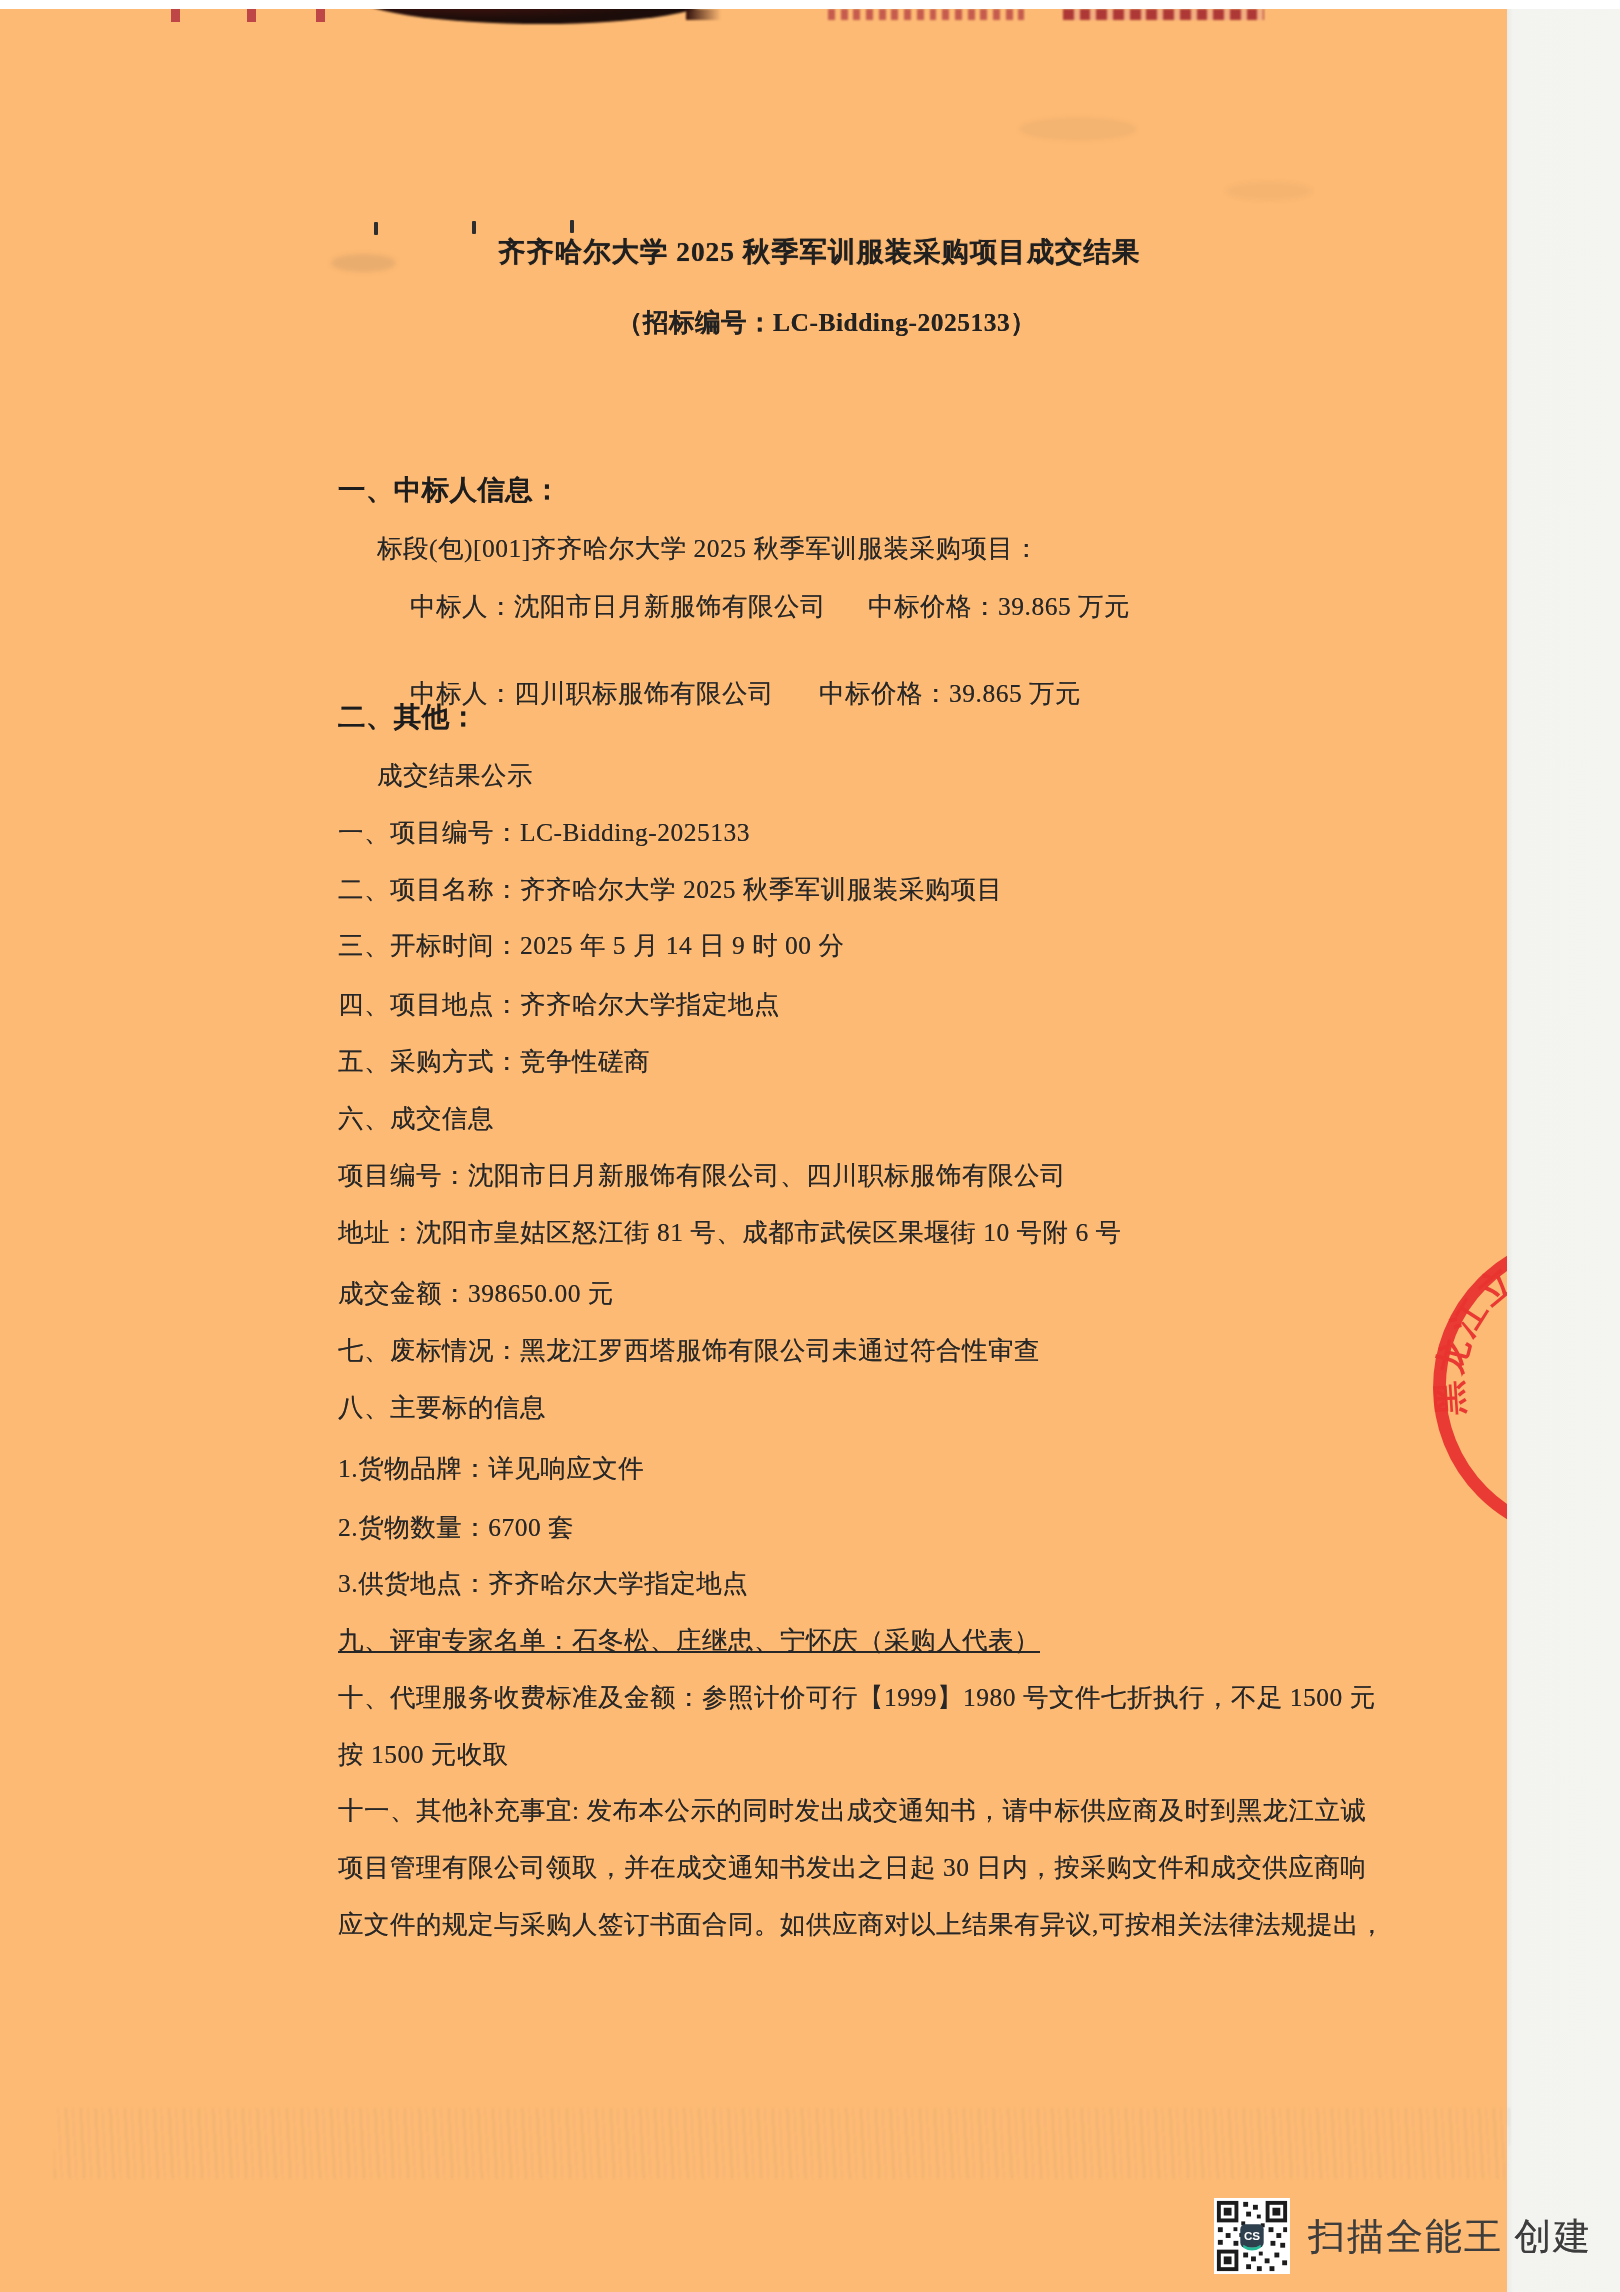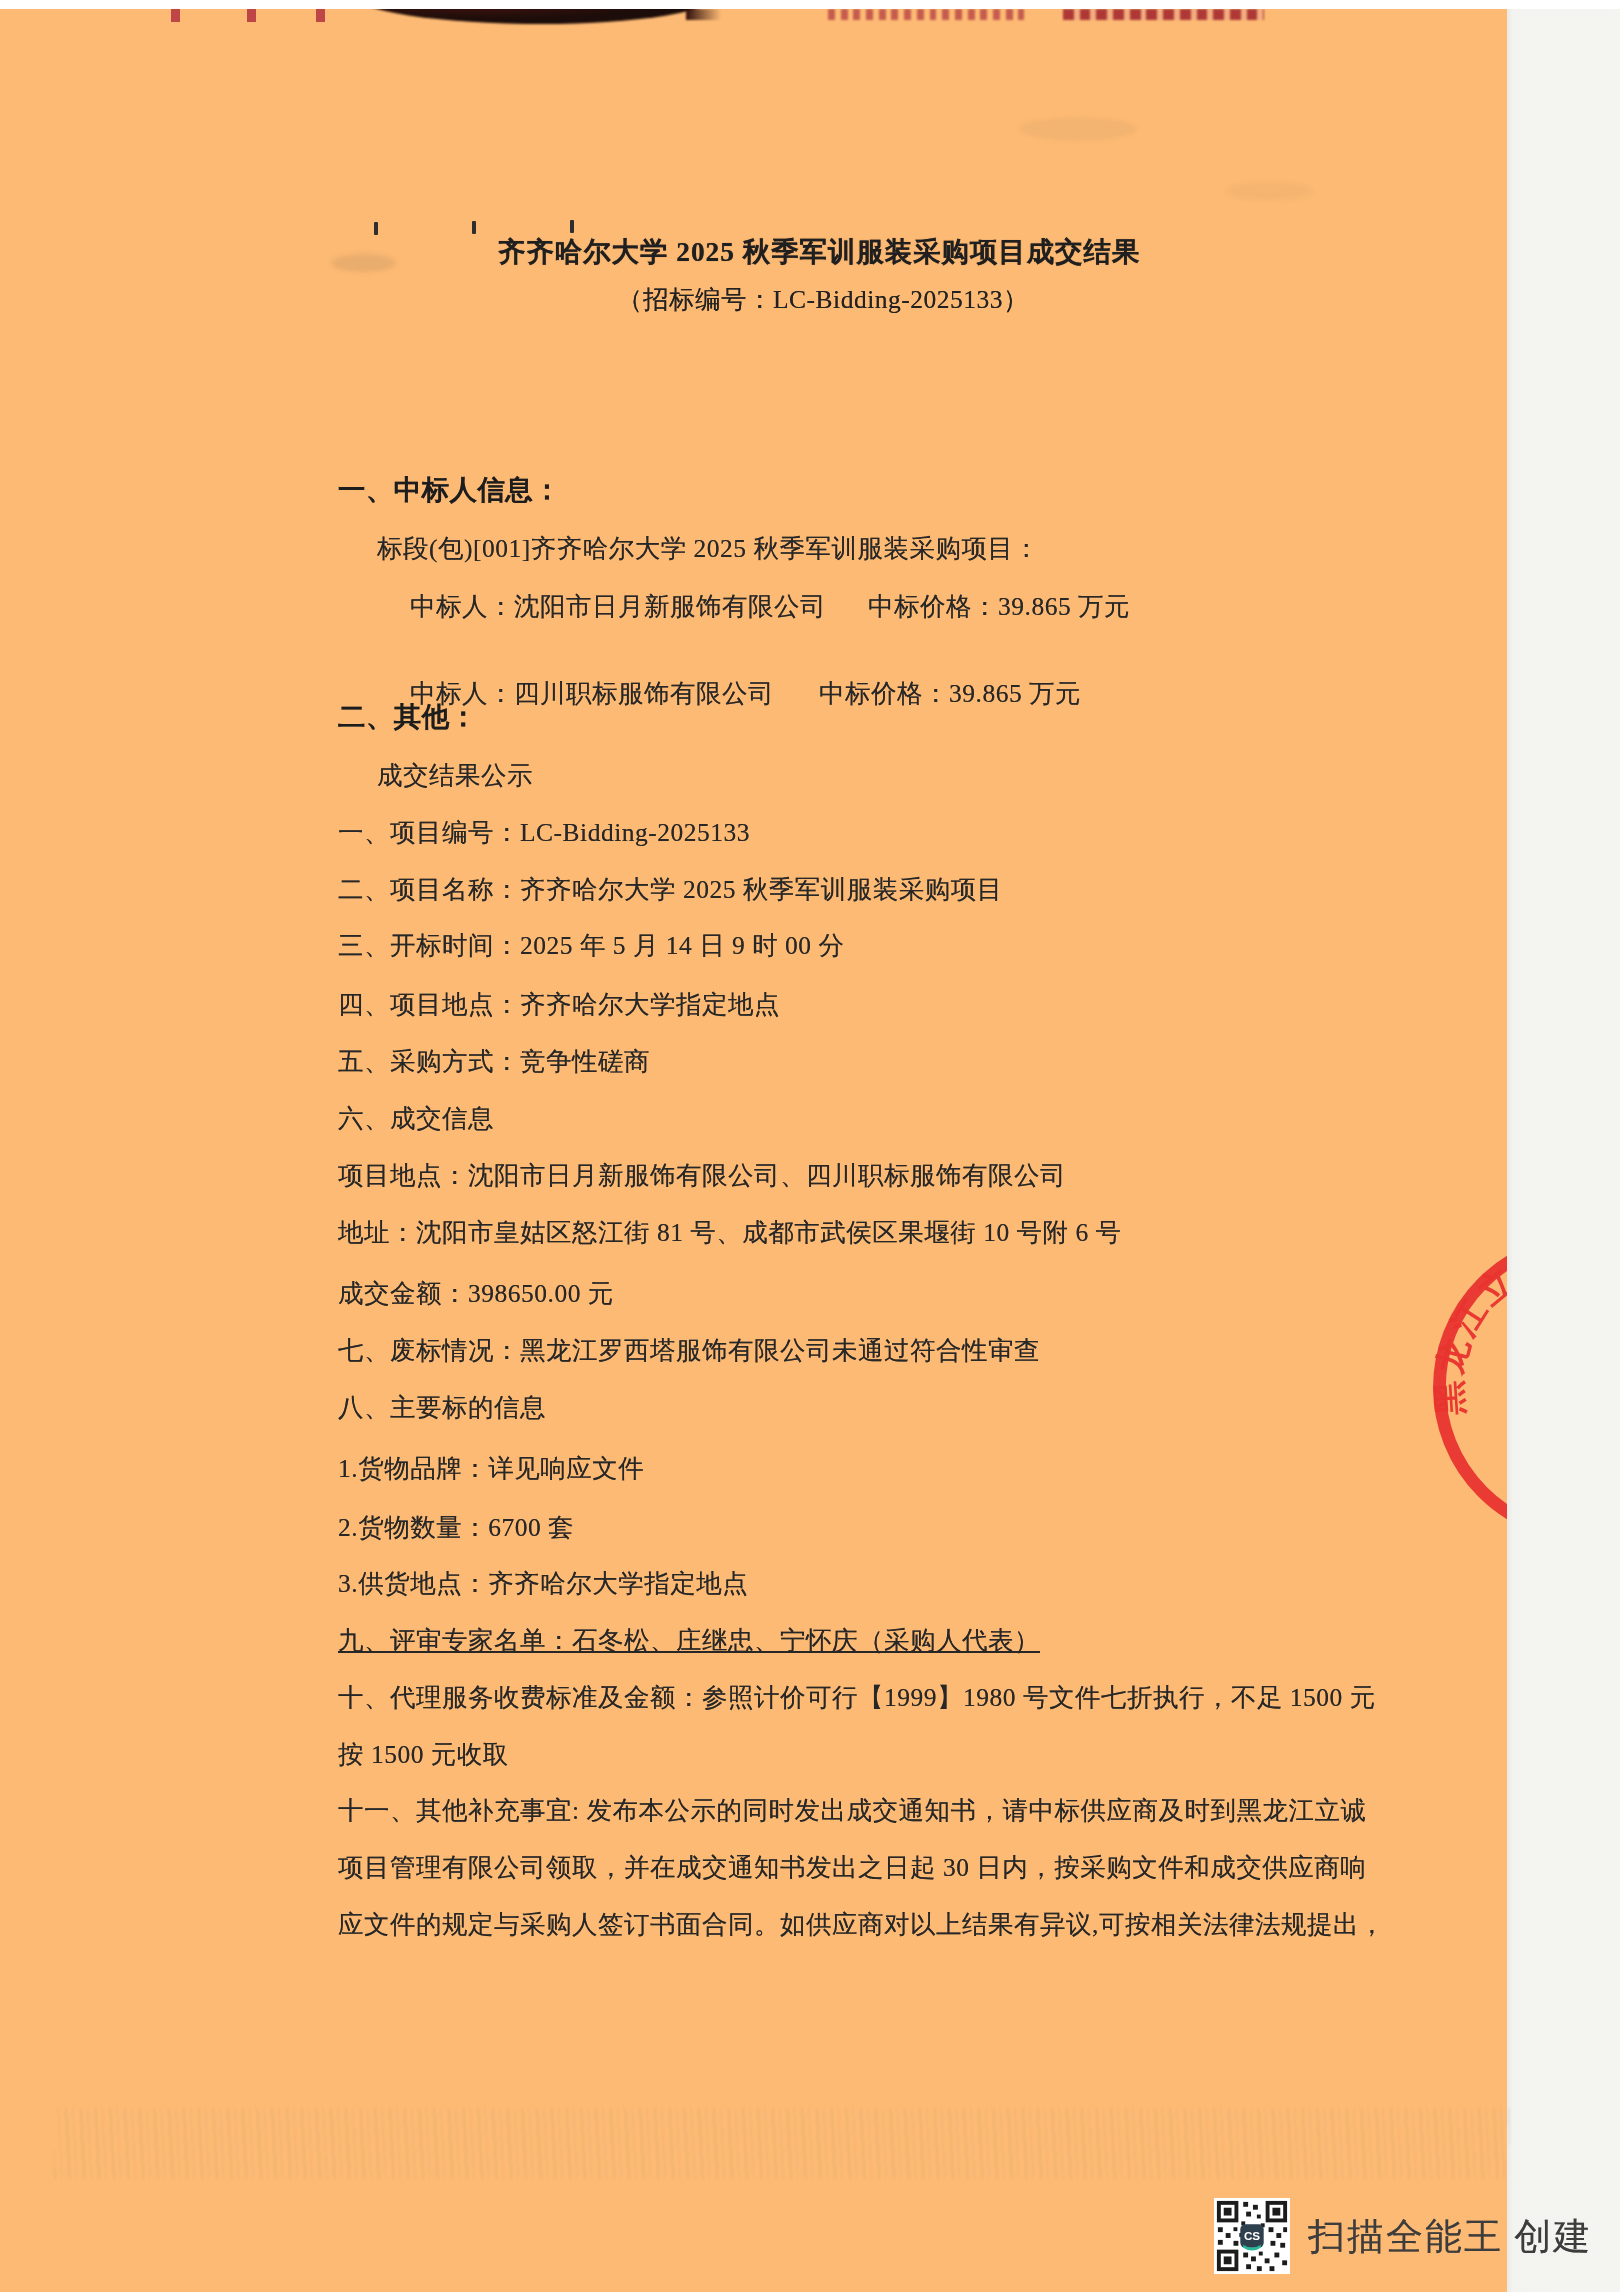--- a/index.html
+++ b/index.html
@@ -39,22 +39,22 @@
   .pen-tick{position:absolute;width:3.9px;height:12.7px;background:#2e2e2e;border-radius:1px;filter:blur(0.4px);}
   .smudge{position:absolute;background:rgba(60,60,60,.10);filter:blur(2.9px);border-radius:50%;}
   
   .doc-title{
     position:absolute;left:498px;top:225px;
     font-size:27.4px;font-weight:700;letter-spacing:1px;
     color:#1f1f1f;text-shadow:0 0 0.7px rgba(30,30,30,.8);
     white-space:nowrap;
   }
   .doc-subtitle{
-    position:absolute;left:617px;top:273px;
-    font-size:25.5px;font-weight:400;letter-spacing:0.5px;
+    position:absolute;left:617px;top:296px;
+    font-size:25.5px;font-weight:700;letter-spacing:0.5px;
     color:#222;text-shadow:0 0 0.6px rgba(30,30,30,.7);
     white-space:nowrap;
   }
   .line{position:absolute;left:0;top:0;width:100%;height:35px;}
   .line span{
     position:absolute;top:0;white-space:nowrap;
     font-size:25.5px;color:#272727;
     text-shadow:0 0 0.6px rgba(40,40,40,.65);
     letter-spacing:0.5px;
   }
@@ -126,21 +126,21 @@
       <div class="line" style="top: 978px;">
         <span style="left: 338px;">四、项目地点：齐齐哈尔大学指定地点</span>
       </div>
       <div class="line" style="top: 1035px;">
         <span style="left: 338px;">五、采购方式：竞争性磋商</span>
       </div>
       <div class="line" style="top: 1092px;">
         <span style="left: 338px;">六、成交信息</span>
       </div>
       <div class="line" style="top: 1149px;">
-        <span style="left: 338px;">项目地点：沈阳市日月新服饰有限公司、四川职标服饰有限公司</span>
+        <span style="left: 338px;">项目编号：沈阳市日月新服饰有限公司、四川职标服饰有限公司</span>
       </div>
       <div class="line" style="top: 1206px;">
         <span style="left: 338px;">地址：沈阳市皇姑区怒江街 81 号、成都市武侯区果堰街 10 号附 6 号</span>
       </div>
       <div class="line" style="top: 1267px;">
         <span style="left: 338px;">成交金额：398650.00 元</span>
       </div>
       <div class="line" style="top: 1324px;">
         <span style="left: 338px;">七、废标情况：黑龙江罗西塔服饰有限公司未通过符合性审查</span>
       </div>

